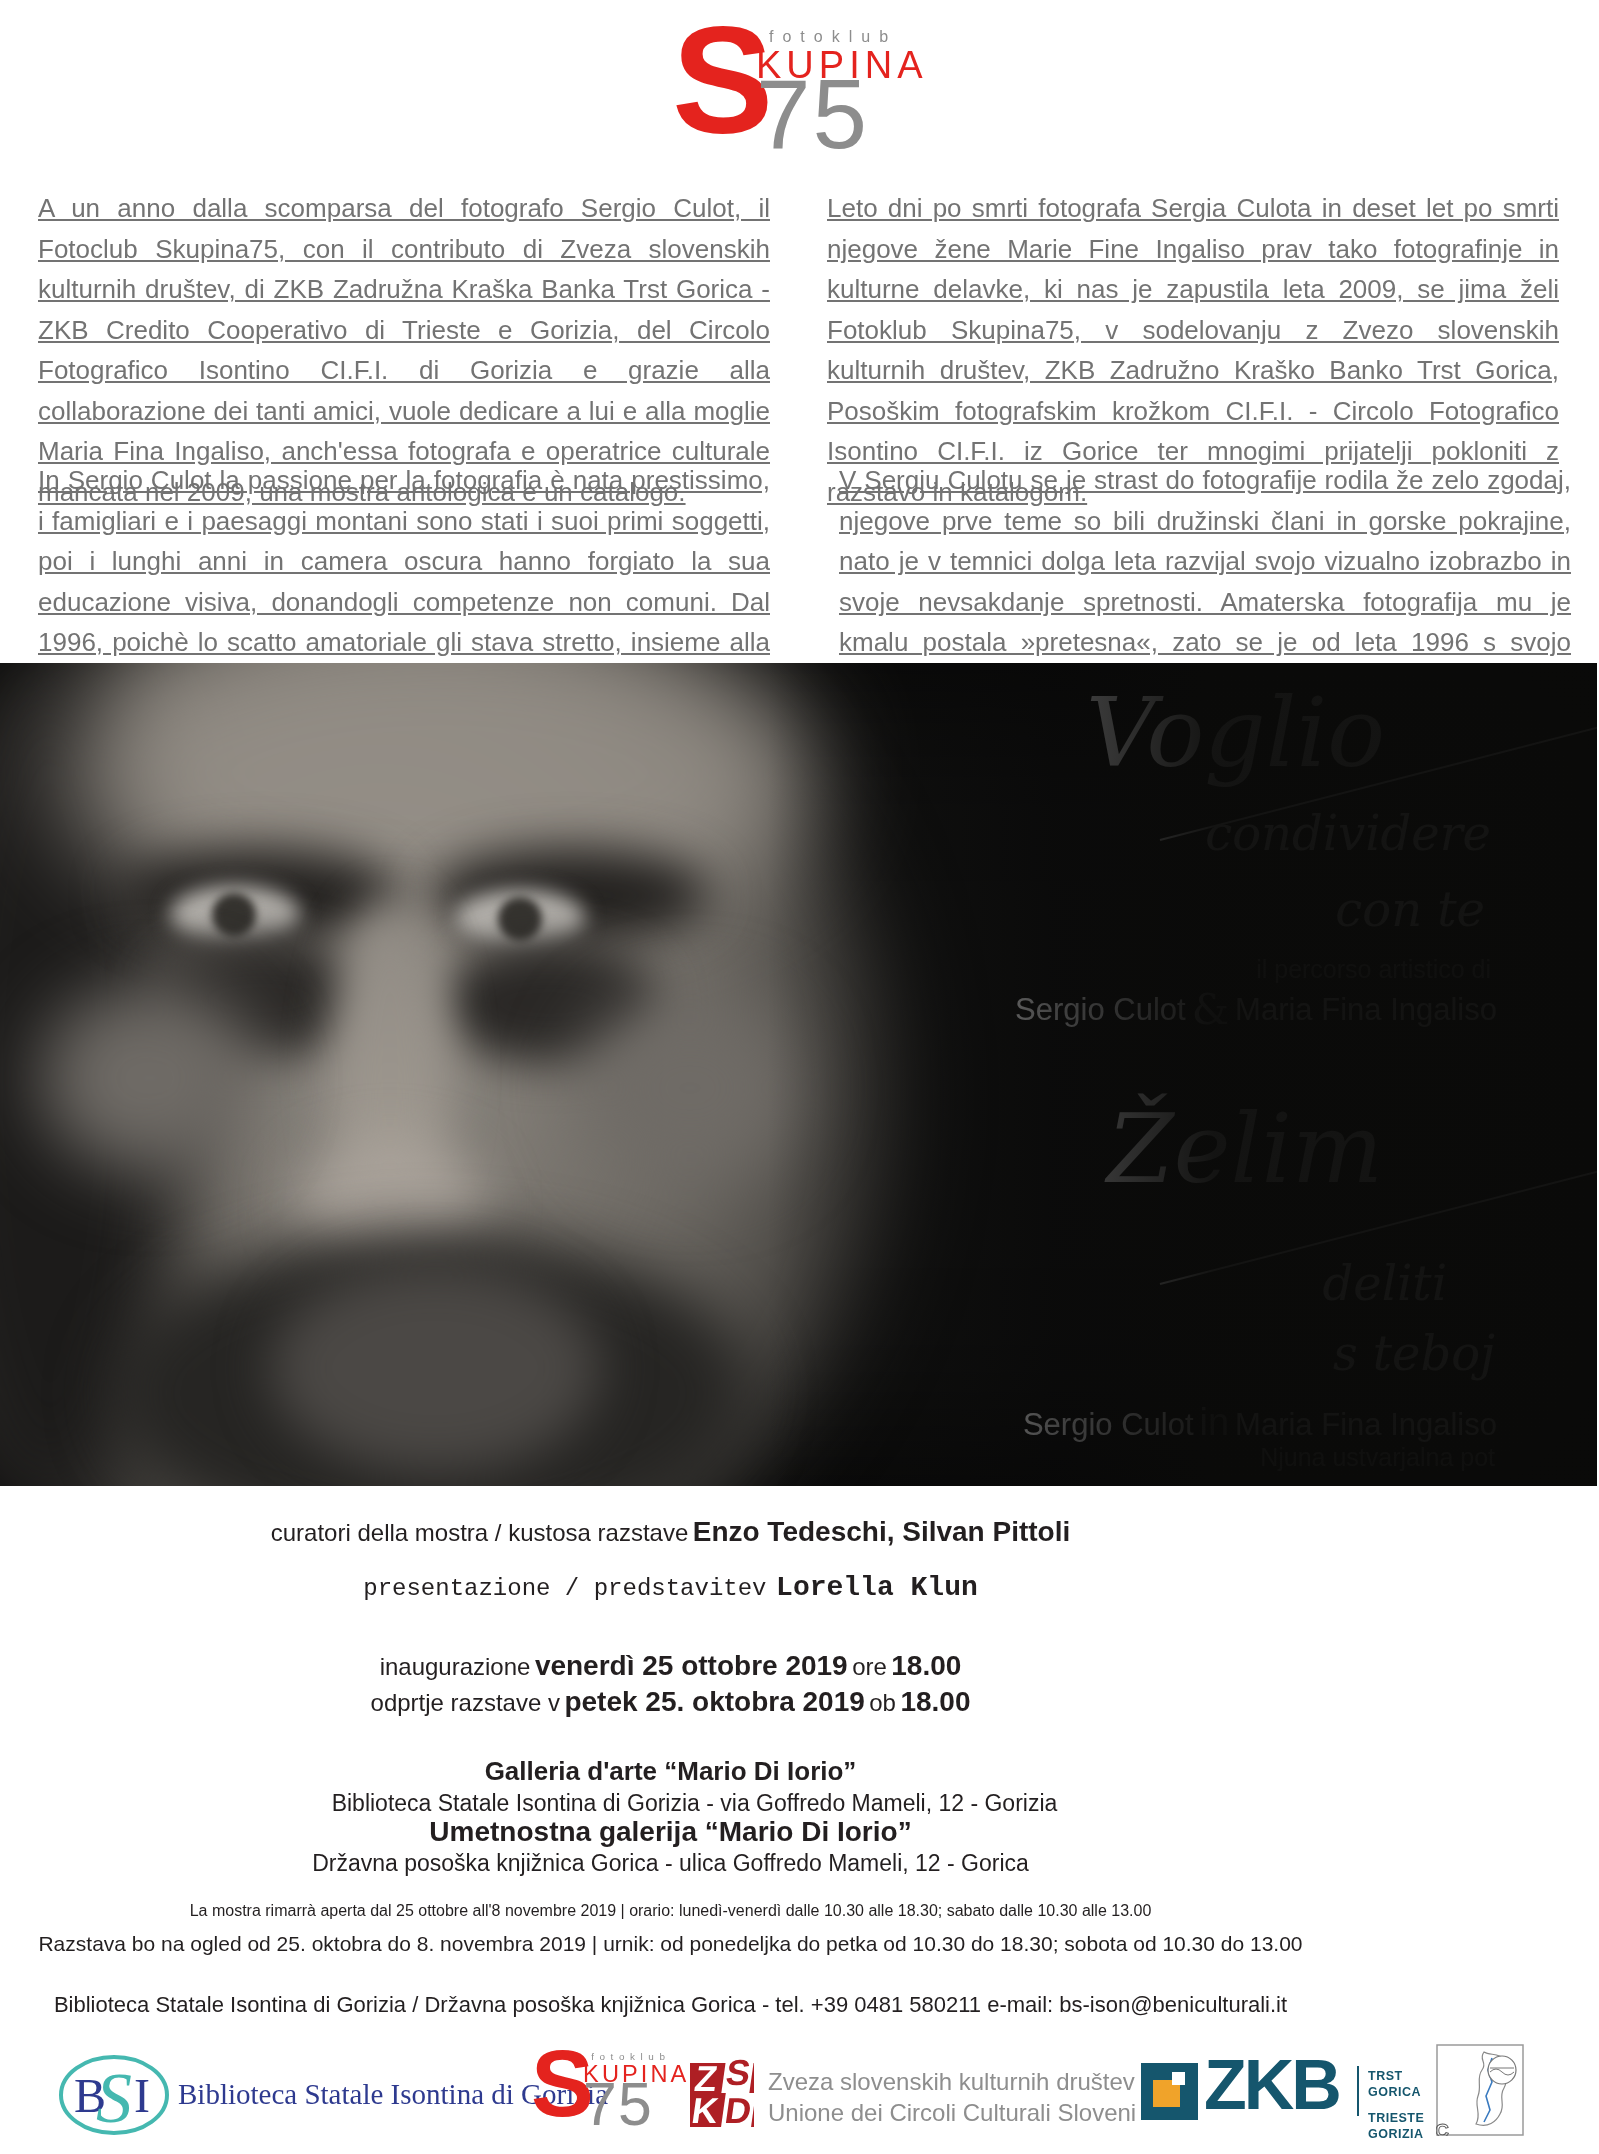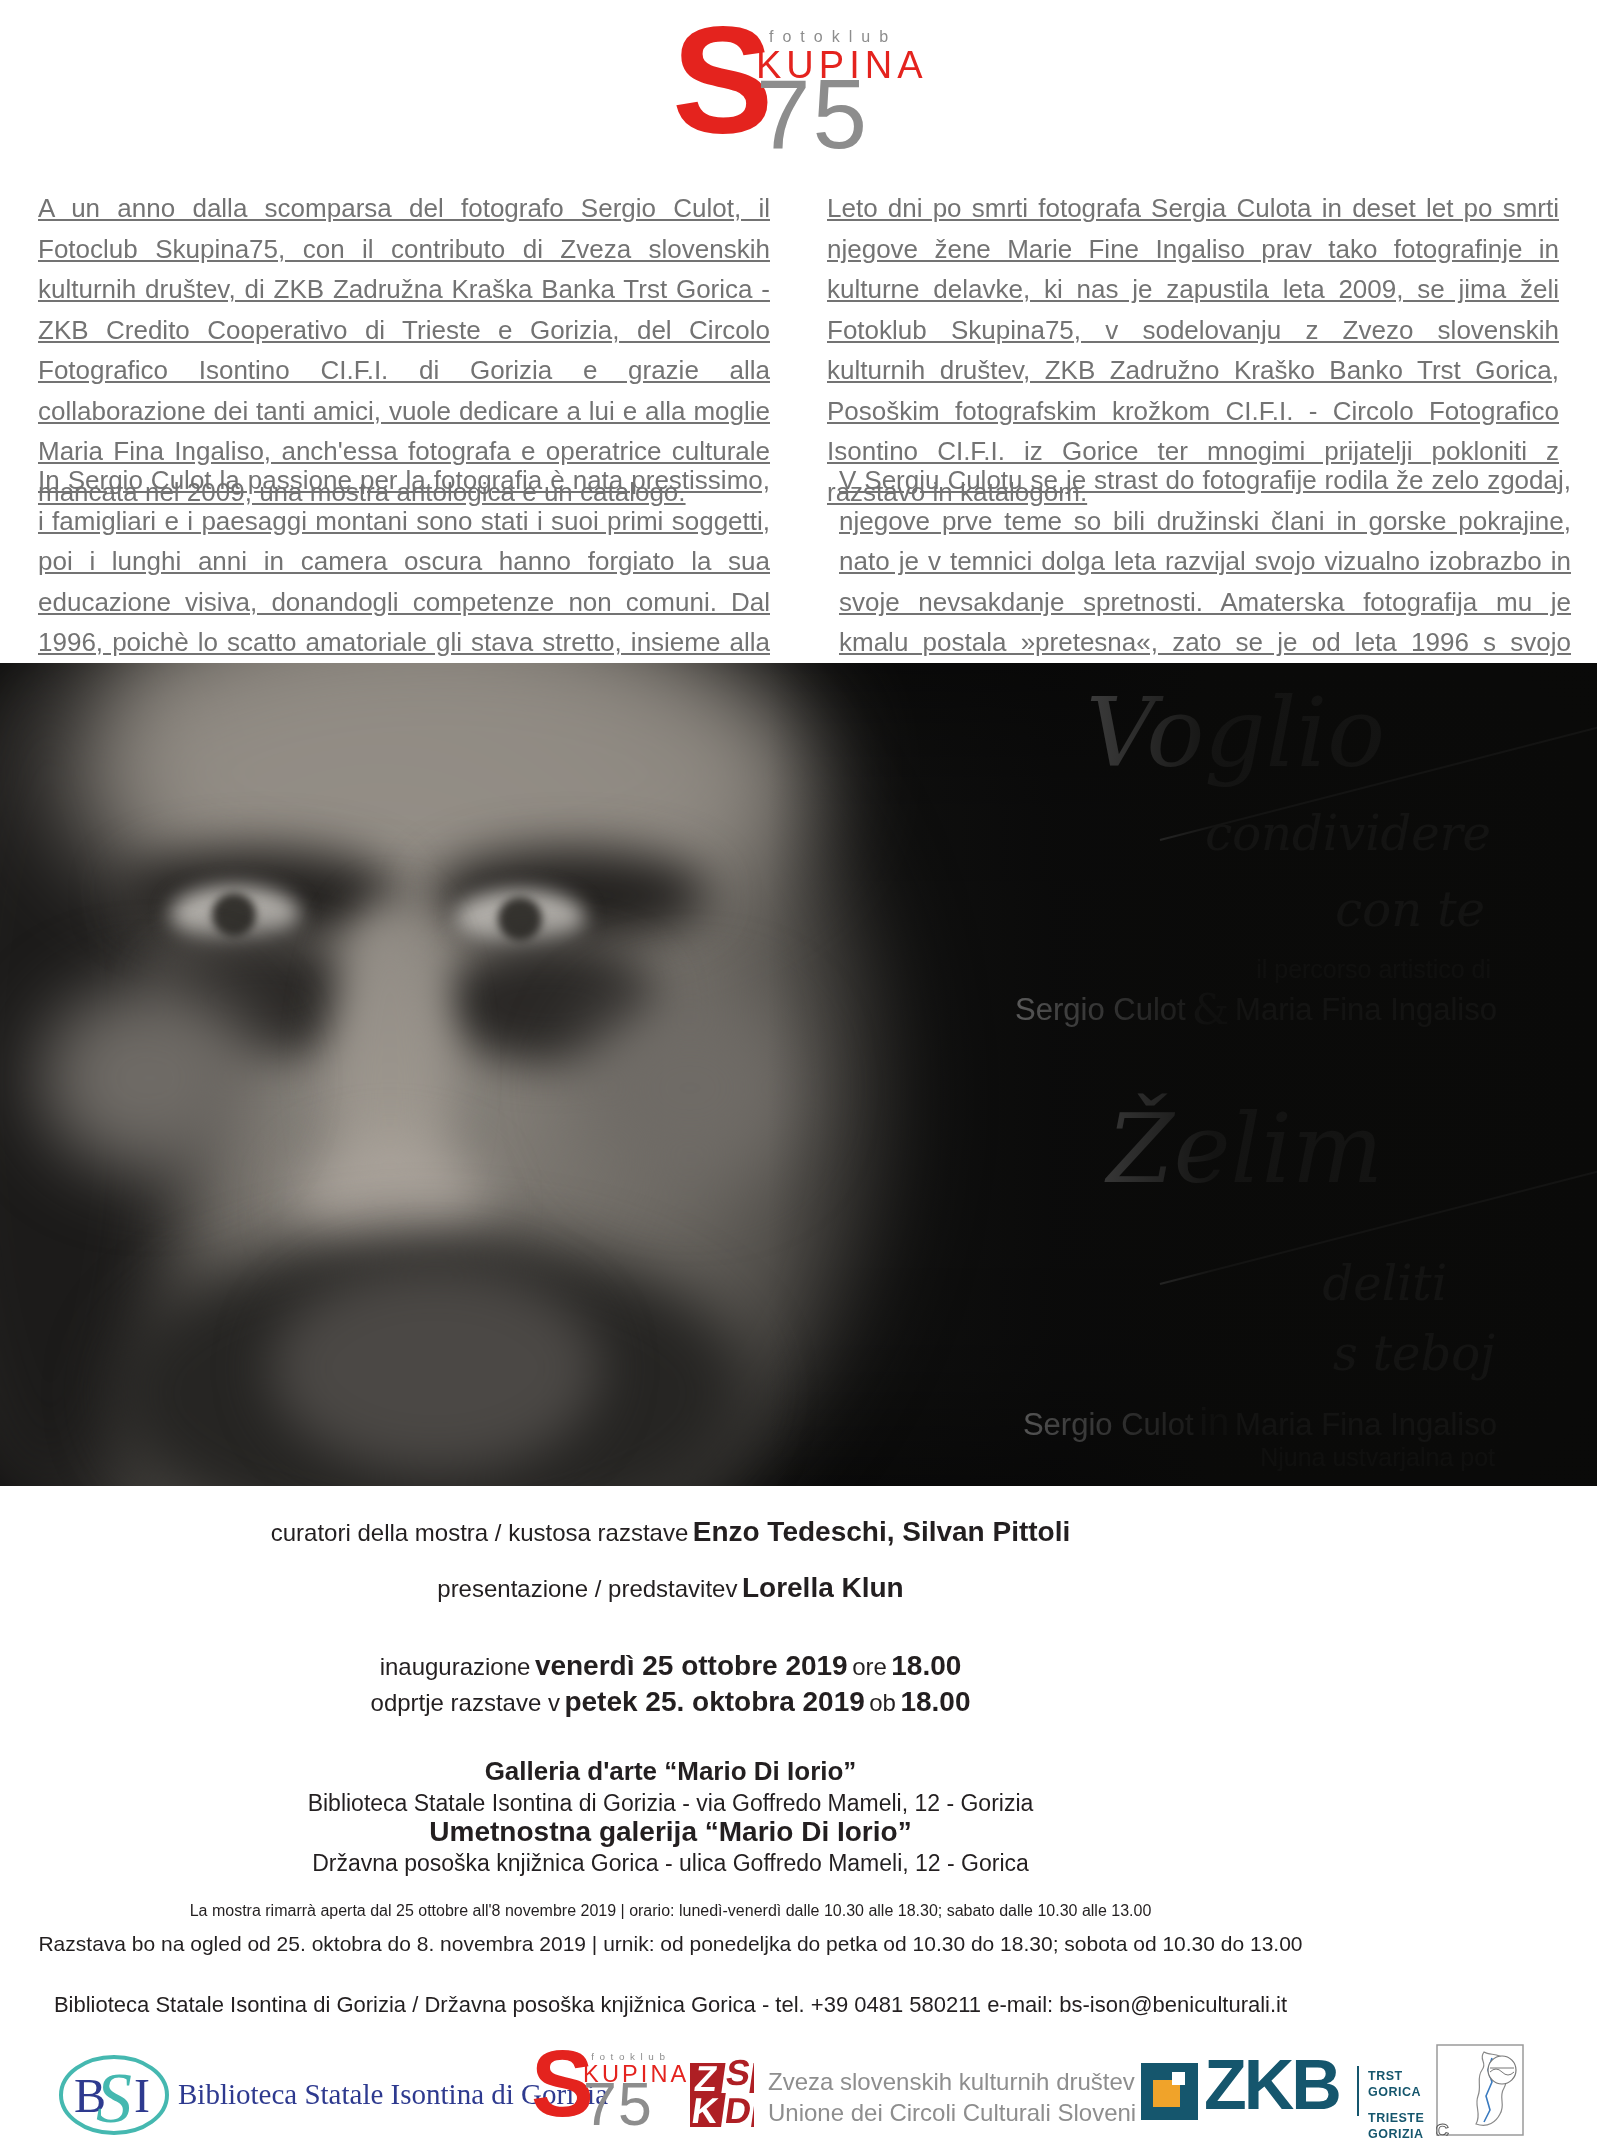--- a/index.html
+++ b/index.html
@@ -71,25 +71,25 @@
   .diag{position:absolute;height:2px;background:#fff;transform-origin:left center;width:452px;
         transform:rotate(-14.4deg);}
   .diag1{left:1160px;top:176px;}
   .diag2{left:1160px;top:620px;}
 
   
   .cline{position:absolute;left:0;width:1341px;text-align:center;margin:0;}
   .lbl{font-size:24px;}
   .cline b{font-size:28px;}
   .credits1{top:1516px;}
-  .credits2{top:1572px;}
+  .credits2{top:1572px;font-family:Liberation Mono, monospace;}
   .ev1{top:1650px;}
   .ev2{top:1686px;}
   .venue1{top:1756px;font-size:26px;font-weight:bold;}
-  .venue2{top:1790px;font-size:23px;}
+  .venue2{top:1790px;font-size:23px;padding-left:24px;}
   .venue3{top:1816px;font-size:28px;font-weight:bold;}
   .venue4{top:1850px;font-size:23px;}
   .hours1{top:1902px;font-size:16px;}
   .hours2{top:1932px;font-size:21px;}
   .contact{top:1992px;font-size:22px;}
 
   
   .bsi-mark{position:absolute;left:58px;top:2054px;}
   .bsi-label{position:absolute;left:178px;top:2078px;font-family:"Liberation Serif",serif;
              font-size:29px;color:var(--bsi_blue);white-space:nowrap;}

